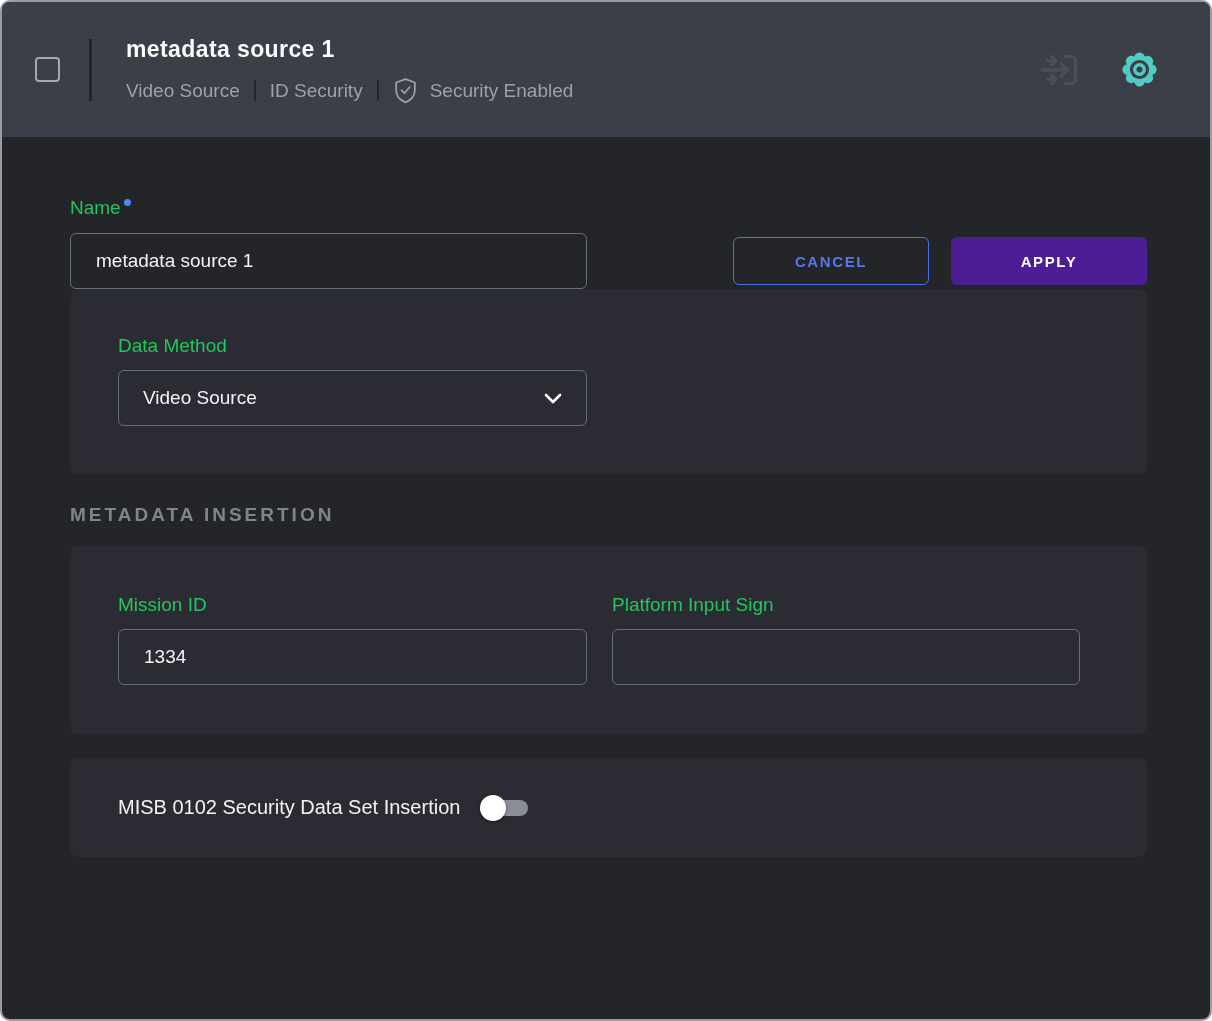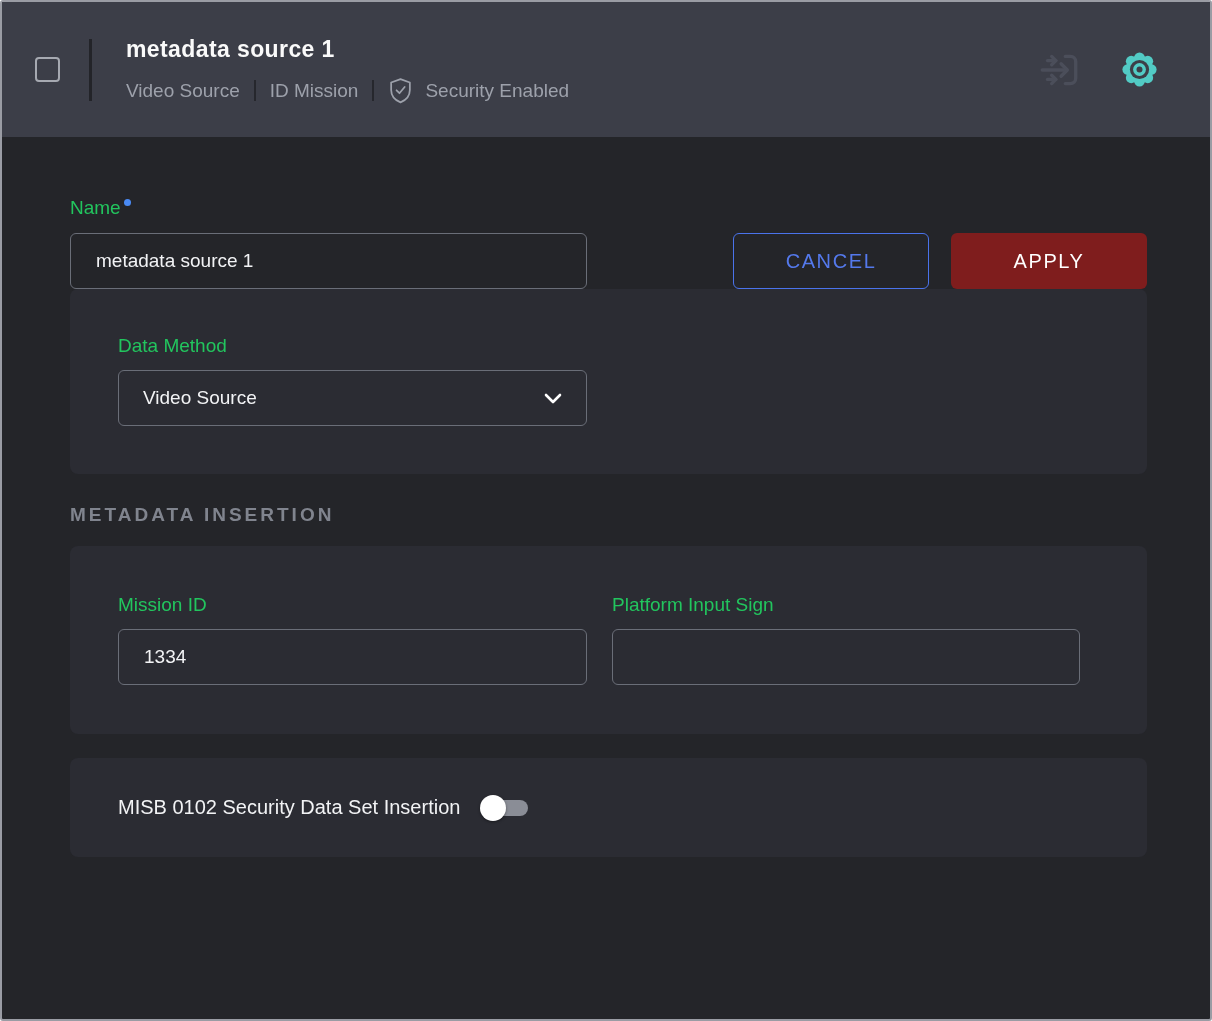--- a/index.html
+++ b/index.html
@@ -1,21 +1,21 @@
 <!DOCTYPE html>
 <html><head>
 <meta charset="utf-8">
 <style>
   * { box-sizing: border-box; margin: 0; padding: 0; }
   html, body { background: #ffffff; font-family: "Liberation Sans", sans-serif; }
 
   .card {
     width: 1212px; height: 1021px;
     border: 2px solid #9a9ca4;
-    border-radius: 3px;
+    border-radius: 10px;
     overflow: hidden;
     background: #242529;
   }
 
   
   .hdr {
     height: 135px;
     background: #3c3e48;
     display: flex;
     align-items: center;
@@ -83,30 +83,30 @@
     border-radius: 6px;
     color: #f2f3f5;
     font-size: 19px;
     font-family: "Liberation Sans", sans-serif;
     padding: 0 25px;
     outline: none;
   }
   .name-input { width: 517px; flex: none; }
   .btn-group { margin-left: auto; display: flex; gap: 22px; }
   .btn {
-    width: 196px; height: 56px;
+    width: 196px; height: 48px;
     border-radius: 6px;
-    font-size: 20px;
-    font-weight: 400;
+    font-size: 15px;
+    font-weight: 700;
     letter-spacing: 1.6px;
     font-family: "Liberation Sans", sans-serif;
     cursor: pointer;
   }
   .btn-outline { background: transparent; border: 1px solid #4a73eb; color: #5479ec; }
-  .btn-filled  { background: #7f1d1d; border: none; color: #ffffff; }
+  .btn-filled  { background: #4c1d95; border: none; color: #ffffff; }
 
   .section-heading {
     color: #80848e;
     font-size: 19px;
     font-weight: 600;
     letter-spacing: 3px;
     line-height: 22px;
   }
   .h-input-settings { margin-top: 62px; margin-bottom: 20px; }
   .h-meta-insertion { margin-top: 30px; margin-bottom: 20px; }
@@ -172,21 +172,21 @@
 
   <div class="hdr">
     <div class="checkbox"></div>
     <div class="hdr-divider"></div>
 
     <div class="hdr-text">
       <div class="hdr-title">metadata source 1</div>
       <div class="hdr-sub">
         <span>Video Source</span>
         <span class="vbar"></span>
-        <span>ID Mission</span>
+        <span>ID Security</span>
         <span class="vbar"></span>
         <span class="shield-wrap">
           <svg width="25" height="27" viewBox="0 0 24 26" fill="none">
             <path d="M12 2 L21 5.3 V12.5 C21 18.5 17.2 22.3 12 24.4 C6.8 22.3 3 18.5 3 12.5 V5.3 Z" stroke="#9da1ab" stroke-width="1.7" stroke-linejoin="round"></path>
             <path d="M8.2 12.8 L11 15.6 L16 9.6" stroke="#9da1ab" stroke-width="1.7" stroke-linecap="round" stroke-linejoin="round"></path>
           </svg>
         </span>
         <span>Security Enabled</span>
       </div>
     </div>

